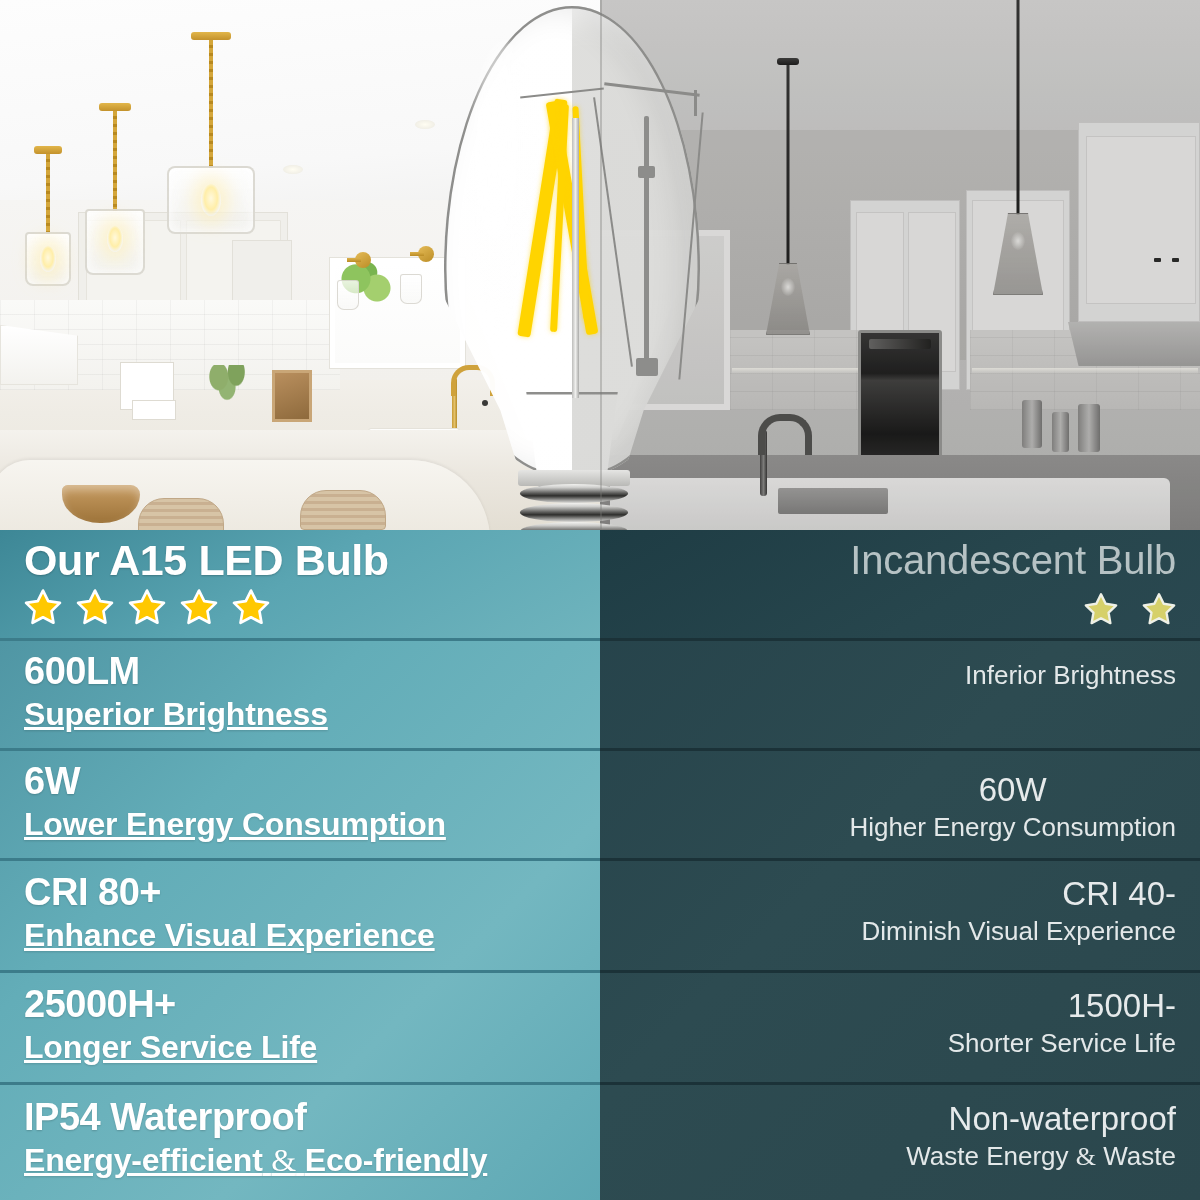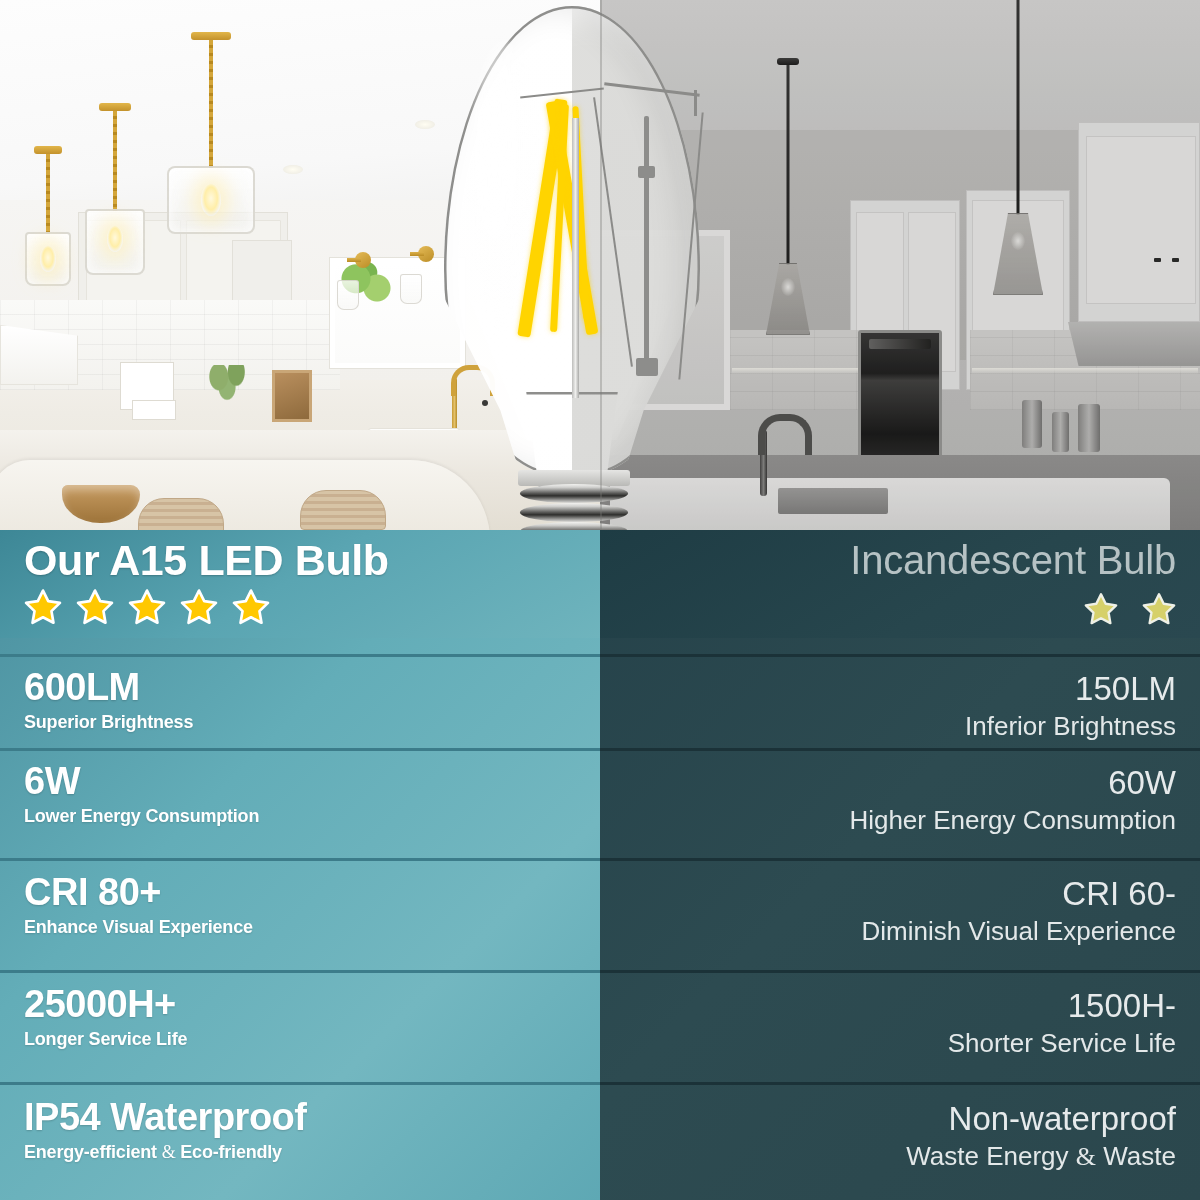--- a/index.html
+++ b/index.html
@@ -202,22 +202,22 @@
   .star { width:38px; height:38px; display:block; }
   .star-r { width:34px; height:34px; display:block; }
 
   .row { position:absolute; left:0; width:1200px; }
   .row .sep { position:absolute; left:0; top:0; width:1200px; height:3px;
     background:linear-gradient(90deg,#3c7c8a 0 50%, #1b3238 50% 100%); }
   .cell-l { position:absolute; left:24px; text-align:left; color:#ffffff; }
   .cell-r { position:absolute; right:24px; text-align:right; color:#e9eced; }
   .big-l { font-size:38px; font-weight:bold; line-height:1.05; letter-spacing:-.5px;
     text-shadow:0 1px 2px rgba(0,0,0,.18); }
-  .sub-l { font-size:18px; font-weight:bold; line-height:1.15; letter-spacing:-.2px;
-    text-shadow:0 1px 2px rgba(0,0,0,.15); margin-top:4px; }
+  .sub-l { font-size:32px; font-weight:bold; line-height:1.15; letter-spacing:-.2px;
+    text-shadow:0 1px 2px rgba(0,0,0,.15); margin-top:4px;text-decoration:underline; }
   .big-r { font-size:33px; font-weight:normal; line-height:1.05; color:#e6eaeb; }
   .sub-r { font-size:26px; font-weight:normal; line-height:1.15; color:#e3e8e9; margin-top:5px; }
   .amp { font-family:"Liberation Serif", serif; font-weight:normal; font-style:normal; }
 </style>
 </head>
 <body>
 
 <div class="page">
 
   <div class="photo">
@@ -414,52 +414,51 @@
       <div class="stars-r">
         <svg class="star-r" viewBox="0 0 24 24">
             <path d="M12 1.6l3.3 6.7 7.4 1.1-5.35 5.2 1.26 7.35L12 18.5l-6.61 3.45 1.26-7.35L1.3 9.4l7.4-1.1z" fill="#D6D06A" stroke="#eef0e6" stroke-width="1.7" stroke-linejoin="round"></path>
           </svg>
         <svg class="star-r" viewBox="0 0 24 24">
             <path d="M12 1.6l3.3 6.7 7.4 1.1-5.35 5.2 1.26 7.35L12 18.5l-6.61 3.45 1.26-7.35L1.3 9.4l7.4-1.1z" fill="#D6D06A" stroke="#eef0e6" stroke-width="1.7" stroke-linejoin="round"></path>
           </svg>
       </div>
     </div>
 
-    <div class="row" style="top:124px; height:110px;">
+    <div class="row" style="top:108px; height:110px;">
       <div class="sep"></div>
       <div class="cell-l" style="top:14px;">
         <div class="big-l">600LM</div>
         <div class="sub-l">Superior Brightness</div>
       </div>
       <div class="cell-r" style="top:18px;">
-        <div class="big-r">150LM</div>
         <div class="sub-r">Inferior Brightness</div>
       </div>
     </div>
 
     <div class="row" style="top:218px; height:134px;">
       <div class="sep"></div>
       <div class="cell-l" style="top:14px;">
         <div class="big-l">6W</div>
         <div class="sub-l">Lower Energy Consumption</div>
       </div>
-      <div class="cell-r" style="top:18px;">
+      <div class="cell-r" style="top:25px;text-align:center;">
         <div class="big-r">60W</div>
         <div class="sub-r">Higher Energy Consumption</div>
       </div>
     </div>
 
     <div class="row" style="top:328px; height:112px;">
       <div class="sep"></div>
       <div class="cell-l" style="top:15px;">
         <div class="big-l">CRI 80+</div>
         <div class="sub-l">Enhance Visual Experience</div>
       </div>
       <div class="cell-r" style="top:19px;">
-        <div class="big-r">CRI 60-</div>
+        <div class="big-r">CRI 40-</div>
         <div class="sub-r">Diminish Visual Experience</div>
       </div>
     </div>
 
     <div class="row" style="top:440px; height:112px;">
       <div class="sep"></div>
       <div class="cell-l" style="top:15px;">
         <div class="big-l">25000H+</div>
         <div class="sub-l">Longer Service Life</div>
       </div>

